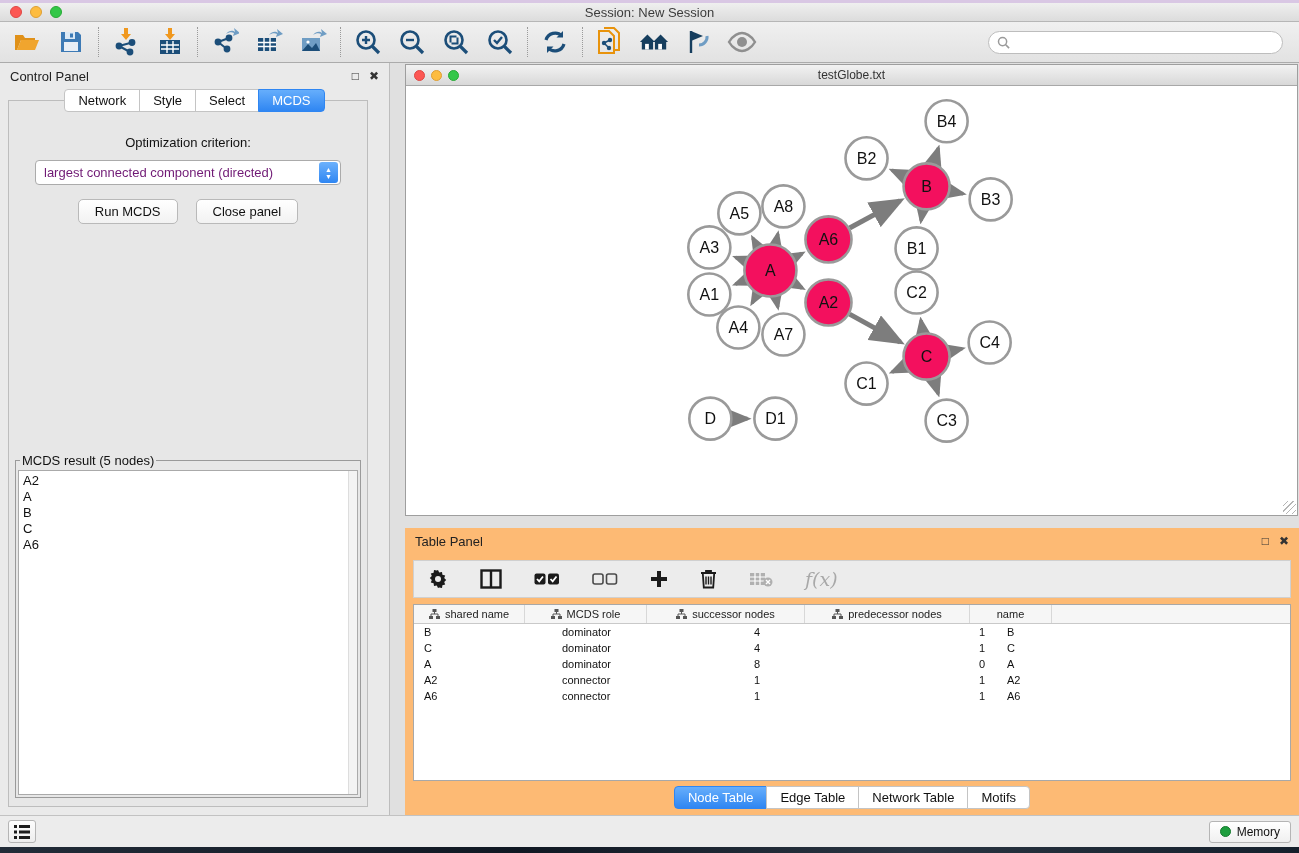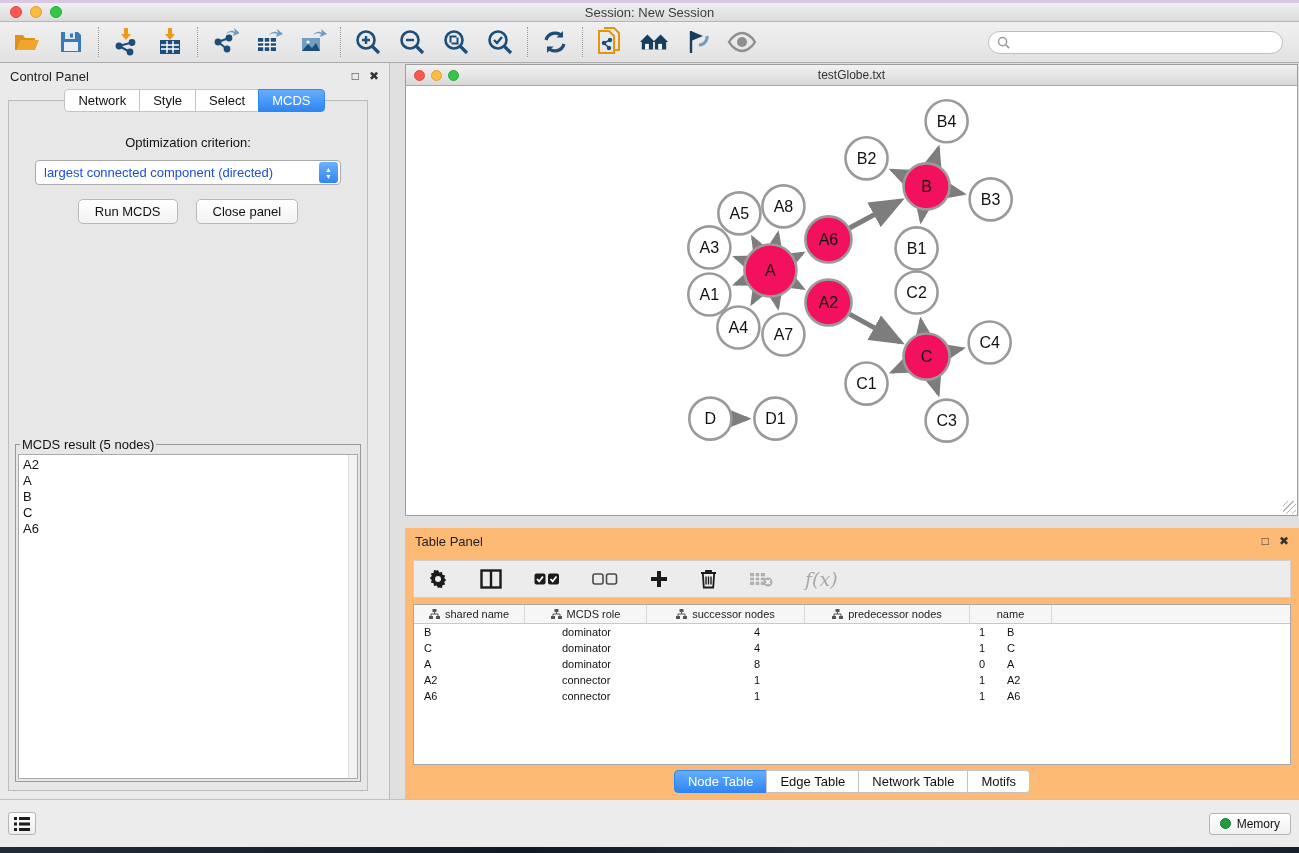--- a/index.html
+++ b/index.html
@@ -51,21 +51,21 @@
   .seg-tab:first-child { border-radius:4px 0 0 4px; margin-left:0; }
   .seg-tab:last-child { border-radius:0 4px 4px 0; }
   .seg-tab.active { background:linear-gradient(#66aefc,#2f86f2);
     border-color:#2f86f2; color:#fff; }
 
   .cp-inner { flex:1; margin:-12px 21px 8px 8px; border:1px solid #bdbdbd;
     background:#e7e7e7; padding-top:12px; display:flex; flex-direction:column; }
   .opt-label { text-align:center; font-size:13px; color:#111; margin-top:22px; }
   .combo { margin:10px auto 0 auto; width:306px; height:25px; background:#fff;
     border:1px solid #ababab; border-radius:4px; display:flex; align-items:center; }
-  .combo .combo-text { flex:1; font-size:13px; padding:0 8px; color:#1d4ed8;
+  .combo .combo-text { flex:1; font-size:13px; padding:0 8px; color:#701a75;
     white-space:nowrap; overflow:hidden; }
   .combo .stepper { width:19px; height:21px; margin-right:2px; border-radius:3px;
     background:linear-gradient(#6cb1fc,#2f86f2); color:#fff; font-size:7px;
     display:flex; flex-direction:column; align-items:center; justify-content:center;
     line-height:1; }
   .btn-row { display:flex; justify-content:center; gap:18px; margin-top:14px; }
   .push-btn { background:linear-gradient(#ffffff,#f2f2f2); border:1px solid #b9b9b9;
     border-radius:5px; padding:4px 16px; font-size:13px; color:#111;
     font-family:"Liberation Sans",sans-serif; }
 
@@ -107,21 +107,21 @@
   .th-cell { display:flex; align-items:center; justify-content:center; gap:5px;
     font-size:11px; color:#222; border-right:1px solid #d8d8d8; height:100%; }
   .tbl-body { flex:1; overflow:hidden; }
   .tbl-row { display:flex; height:16px; }
   .td-cell { font-size:11px; color:#111; display:flex; align-items:center; }
   .ta-l { justify-content:flex-start; padding-left:10px; }
   .ta-r { justify-content:flex-end; }
   .tbl-tabs-row { flex:none; display:flex; justify-content:center; padding:5px 0 2px 0; }
 
   
-  .statusbar { height:48px; background:#ececec; border-top:1px solid #c2c2c2;
+  .statusbar { height:32px; background:#ececec; border-top:1px solid #c2c2c2;
     display:flex; align-items:center; padding:0 8px; flex:none; }
   .list-btn { width:28px; height:23px; background:linear-gradient(#fdfdfd,#ededed);
     border:1px solid #b5b5b5; border-radius:3px; display:flex; align-items:center;
     justify-content:center; }
   .mem-btn { margin-left:auto; background:linear-gradient(#ffffff,#f0f0f0);
     border:1px solid #b5b5b5; border-radius:3px; padding:3px 10px; font-size:12px;
     color:#111; display:flex; align-items:center; gap:6px;
     font-family:"Liberation Sans",sans-serif; }
   .mem-dot { width:11px; height:11px; border-radius:50%; background:#1e9e3e;
     border:1px solid #157a2e; }

